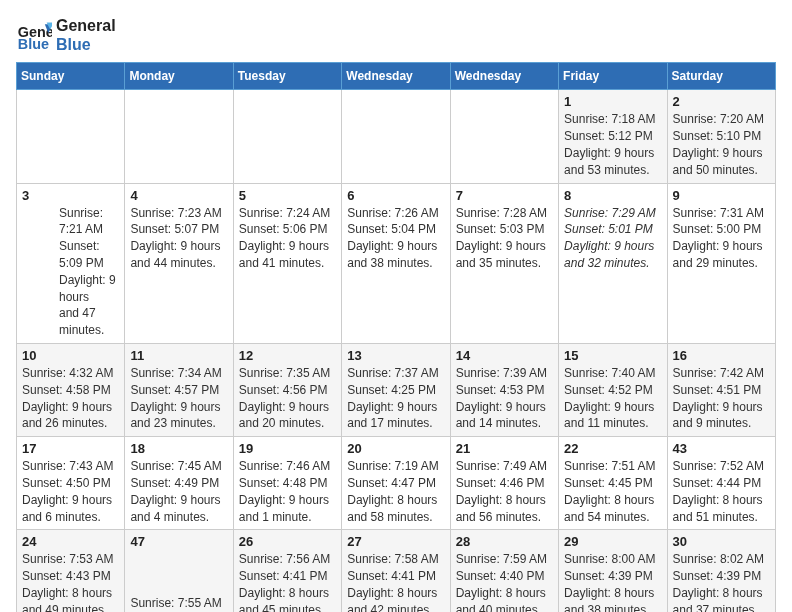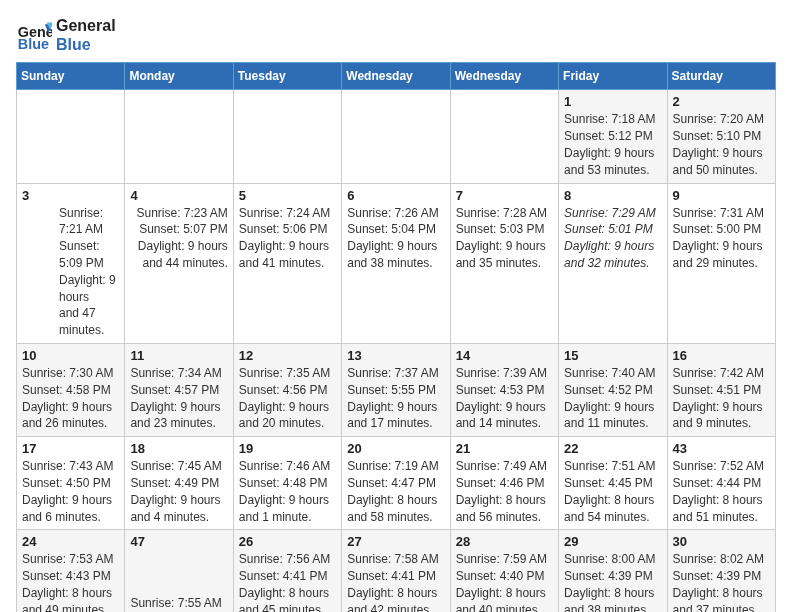--- a/index.html
+++ b/index.html
@@ -132,21 +132,21 @@
       <tr>
         <td>
           <div class="day-number">3</div>
           <div class="day-info" style="white-space: pre-line; margin-left: 37px;">Sunrise: 7:21 AM
 Sunset: 5:09 PM
 Daylight: 9 hours
 and 47 minutes.</div>
         </td>
         <td>
           <div class="day-number">4</div>
-          <div class="day-info" style="white-space: pre-line; text-align: right;">Sunrise: 7:23 AM
+          <div class="day-info" style="white-space: pre-line;">Sunrise: 7:23 AM
 Sunset: 5:07 PM
 Daylight: 9 hours
 and 44 minutes.</div>
         </td>
         <td>
           <div class="day-number">5</div>
           <div class="day-info" style="white-space: pre-line;">Sunrise: 7:24 AM
 Sunset: 5:06 PM
 Daylight: 9 hours
 and 41 minutes.</div>
@@ -176,21 +176,21 @@
           <div class="day-number">9</div>
           <div class="day-info" style="white-space: pre-line;">Sunrise: 7:31 AM
 Sunset: 5:00 PM
 Daylight: 9 hours
 and 29 minutes.</div>
         </td>
       </tr>
       <tr>
         <td>
           <div class="day-number">10</div>
-          <div class="day-info" style="white-space: pre-line;">Sunrise: 7:30 AM
+          <div class="day-info" style="white-space: pre-line;">Sunrise: 4:32 AM
 Sunset: 4:58 PM
 Daylight: 9 hours
 and 26 minutes.</div>
         </td>
         <td>
           <div class="day-number">11</div>
           <div class="day-info" style="white-space: pre-line;">Sunrise: 7:34 AM
 Sunset: 4:57 PM
 Daylight: 9 hours
 and 23 minutes.</div>
@@ -198,21 +198,21 @@
         <td>
           <div class="day-number">12</div>
           <div class="day-info" style="white-space: pre-line;">Sunrise: 7:35 AM
 Sunset: 4:56 PM
 Daylight: 9 hours
 and 20 minutes.</div>
         </td>
         <td>
           <div class="day-number">13</div>
           <div class="day-info" style="white-space: pre-line;">Sunrise: 7:37 AM
-Sunset: 5:55 PM
+Sunset: 4:25 PM
 Daylight: 9 hours
 and 17 minutes.</div>
         </td>
         <td>
           <div class="day-number">14</div>
           <div class="day-info" style="white-space: pre-line;">Sunrise: 7:39 AM
 Sunset: 4:53 PM
 Daylight: 9 hours
 and 14 minutes.</div>
         </td>

